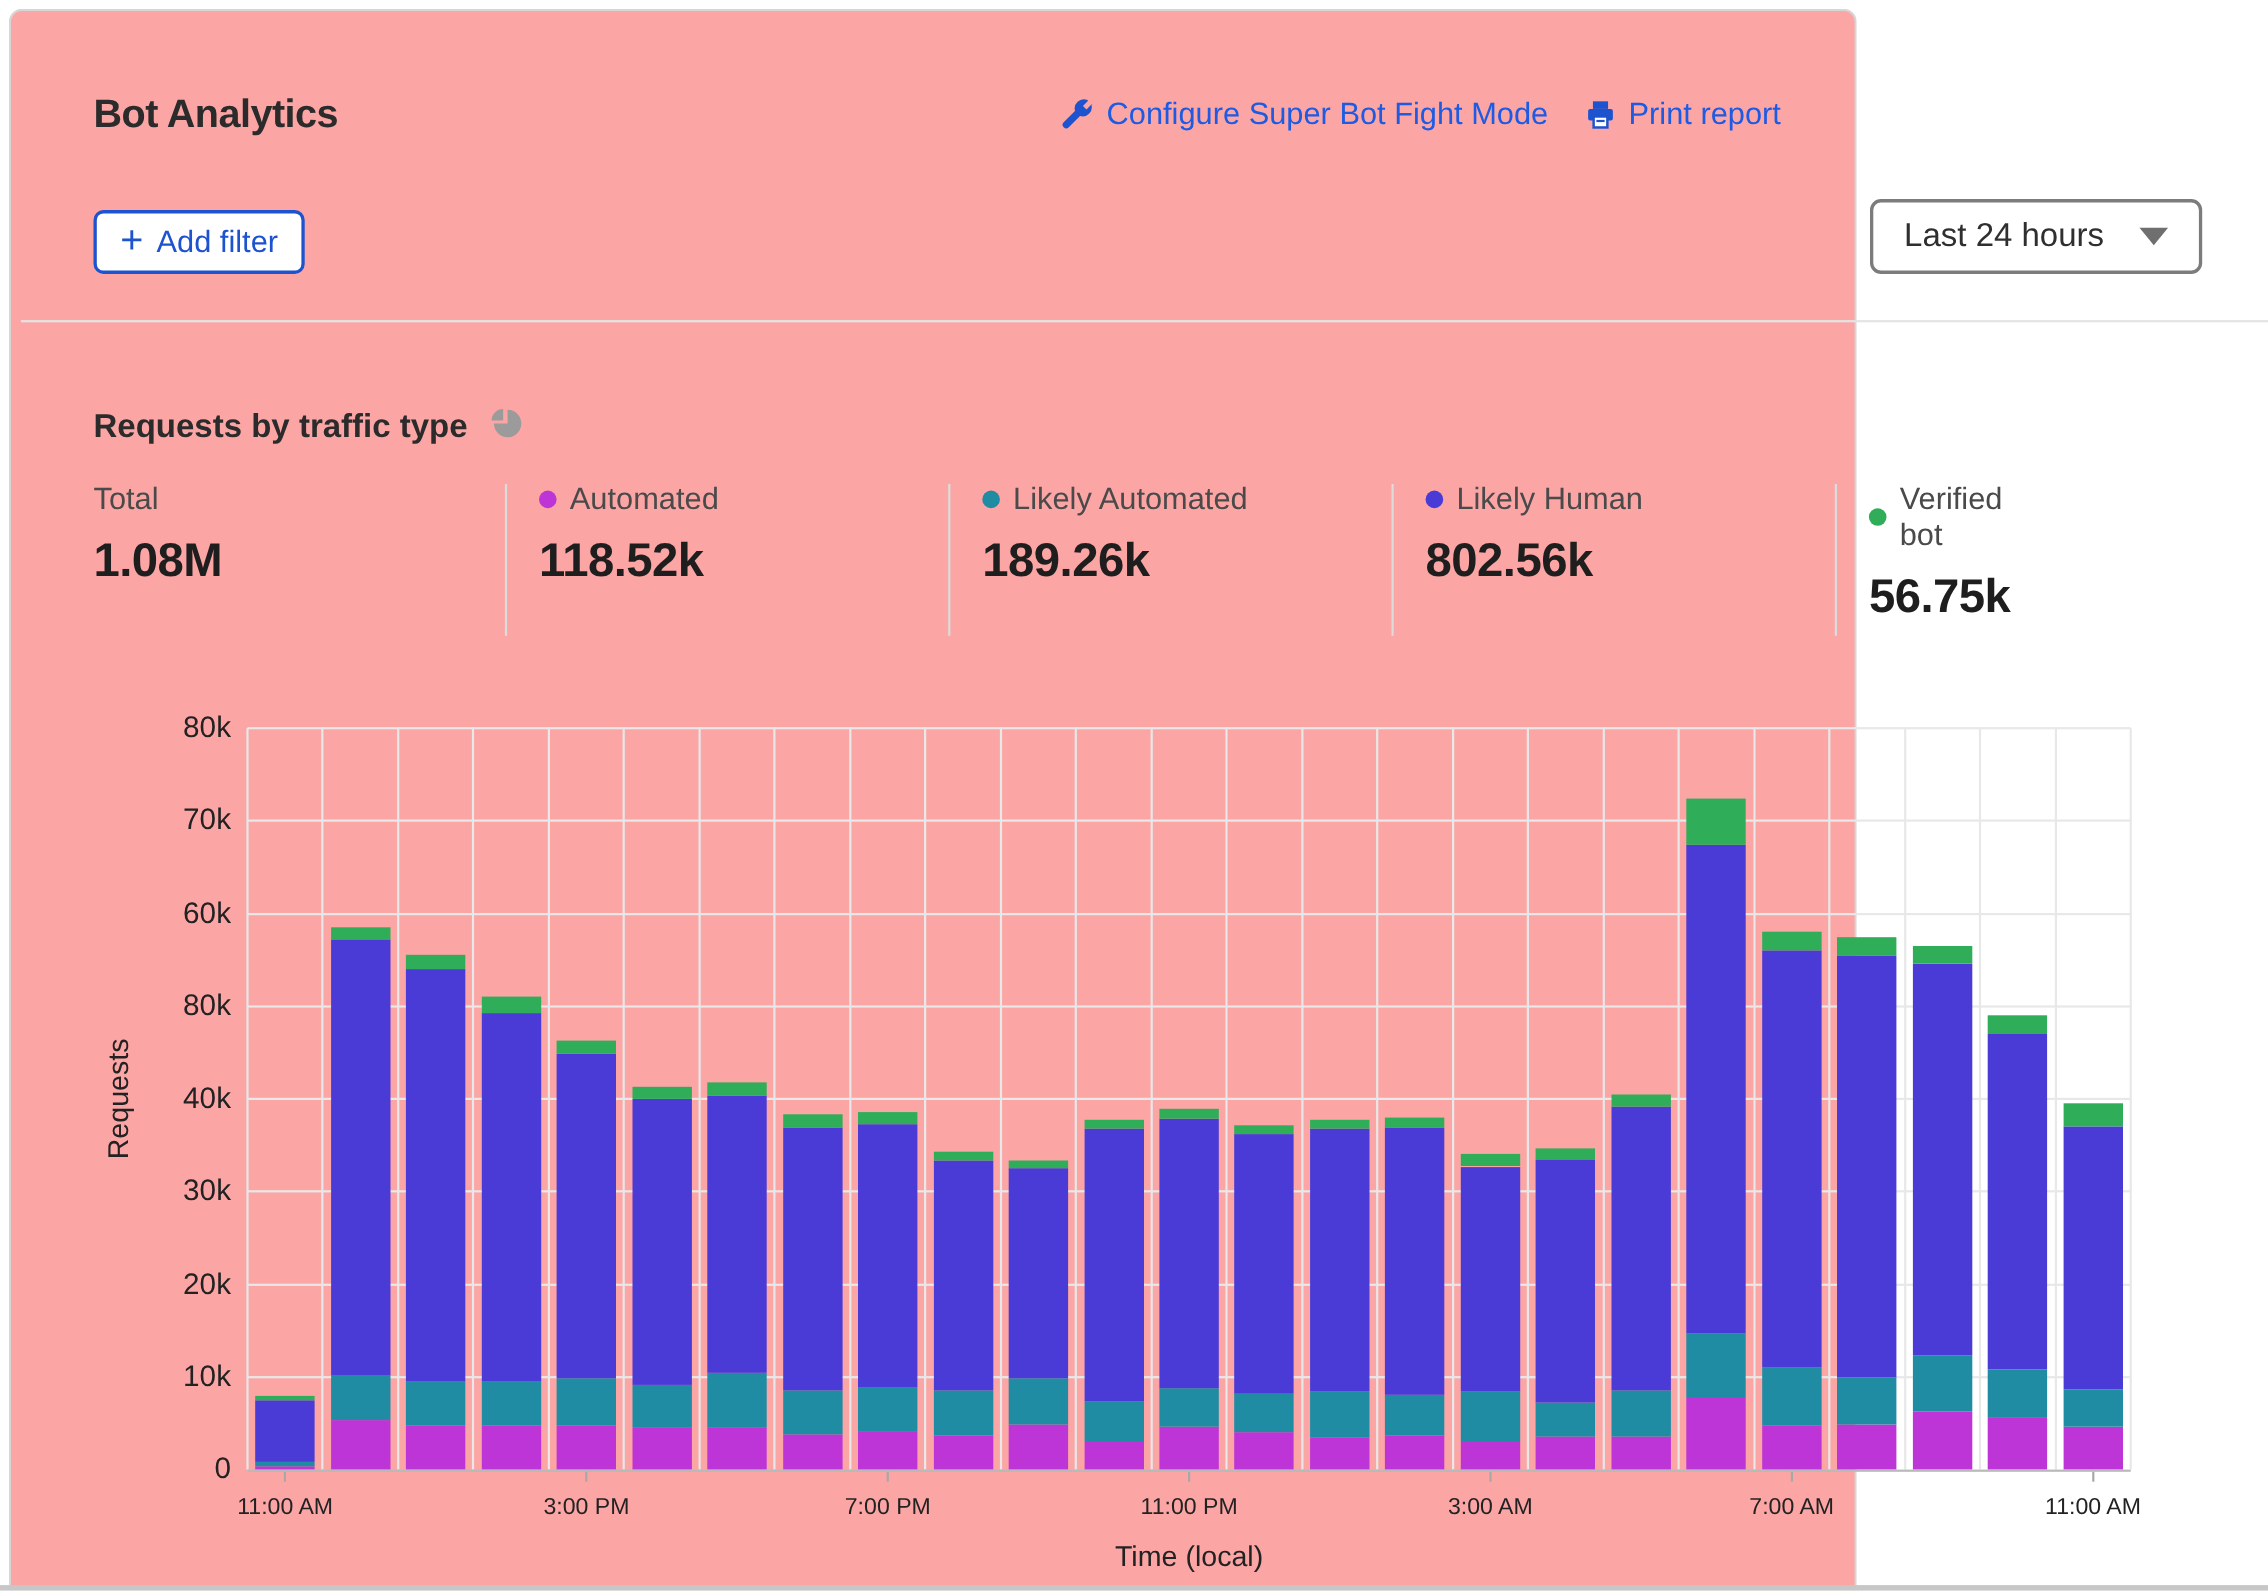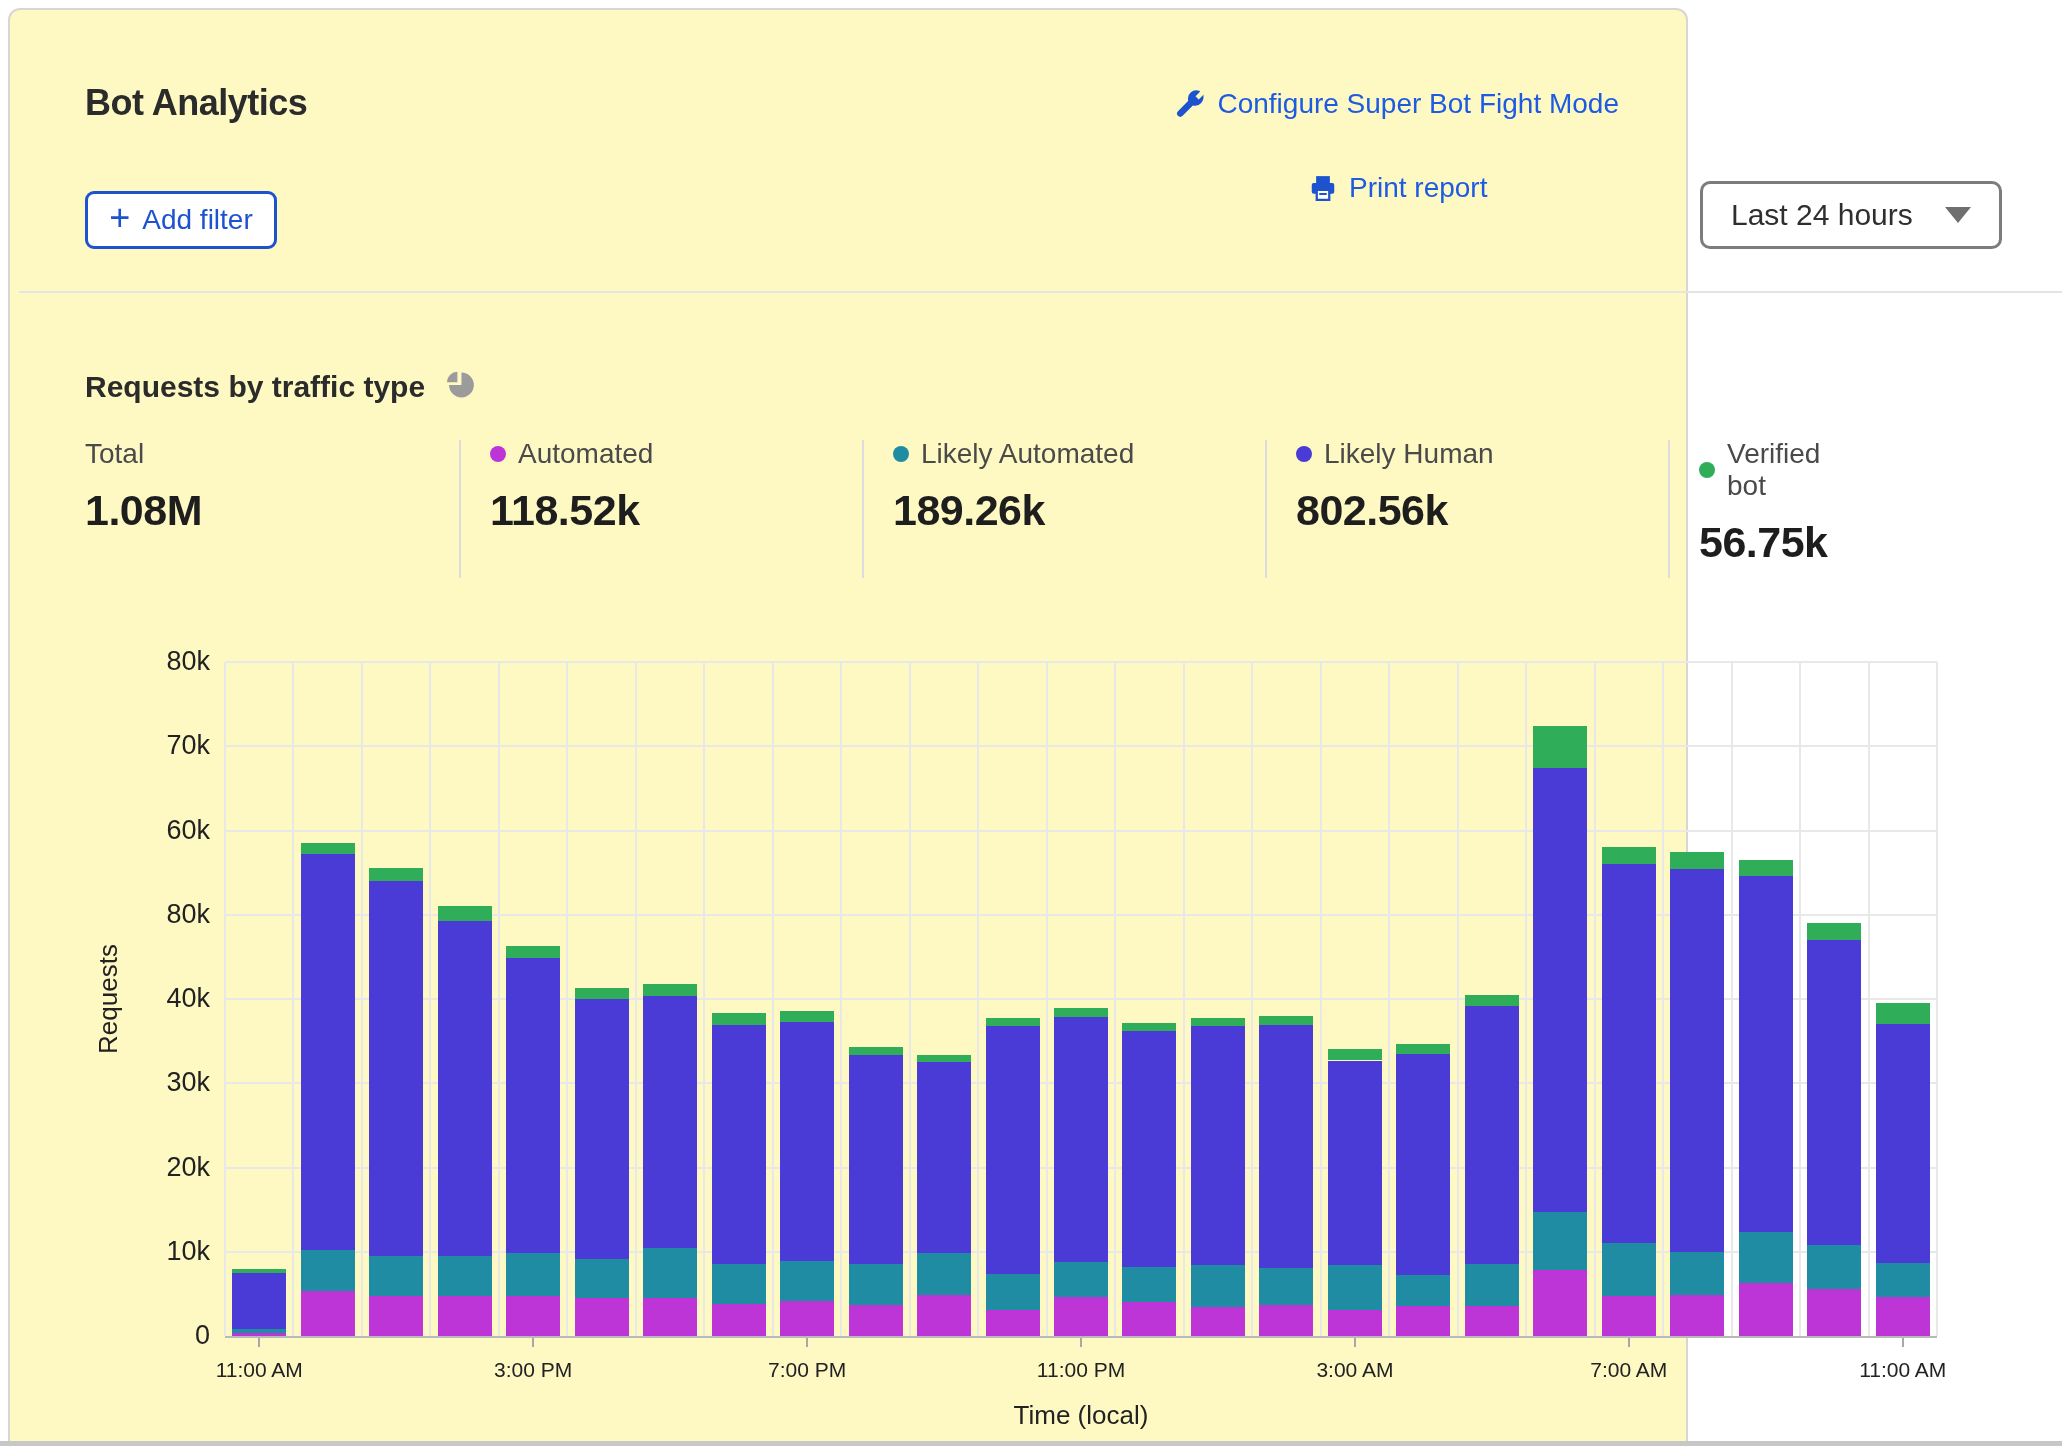--- a/index.html
+++ b/index.html
@@ -1,23 +1,23 @@
 <!DOCTYPE html>
 <html><head>
 <meta charset="utf-8">
 <style>
   * { margin:0; padding:0; box-sizing:border-box; }
   html,body { width:2062px; height:1450px; background:#fff; font-family:"Liberation Sans", sans-serif; overflow:hidden; }
-  .card { position:absolute; left:8px; top:8px; width:1680px; height:1434px; background:#fef9c3;
+  .card { position:absolute; left:8px; top:8px; width:1680px; height:1434px; background:#fca5a5;
           border:2px solid #d6d6d6; border-bottom:none; border-radius:12px 12px 0 0; }
   .bottom-strip { position:absolute; left:0; top:1441px; width:2062px; height:5px; background:#c7c7c7; }
 
   
   .page-title { position:absolute; left:75px; top:72px; font-size:36px; font-weight:bold; color:#2b2b2b; letter-spacing:-0.5px; }
-  .header-links { position:absolute; right:67px; top:78px; display:flex; gap:52px; align-items:center;flex-direction:column; }
+  .header-links { position:absolute; right:67px; top:78px; display:flex; gap:32px; align-items:center; }
   .hlink { display:flex; align-items:center; gap:11px; color:#1d5be2; font-size:28px; cursor:pointer; }
   .hlink svg { display:block; }
   .add-filter-btn { position:absolute; left:75px; top:181px; width:192px; height:58px; border:3px solid #1d53ce; border-radius:9px;
                     background:#fff; color:#1d53ce; font-size:28px; display:flex; align-items:center; justify-content:center; gap:12px; cursor:pointer; }
   .add-filter-btn .plus { font-size:36px; font-weight:400; line-height:1; margin-top:-4px; }
   .time-select { position:absolute; left:1690px; top:171px; width:302px; height:68px; border:3px solid #7c7c7c; border-radius:10px;
                  background:#fff; display:flex; align-items:center; padding:0 28px; font-size:30px; color:#2f2f2f; cursor:pointer; }
   .time-select .caret { margin-left:auto; width:0; height:0; border-left:13px solid transparent; border-right:13px solid transparent; border-top:16px solid #6f6f6f; }
   .header-divider { position:absolute; left:9px; top:281px; width:2044px; height:2px; background:#e4e4e4; }
 

